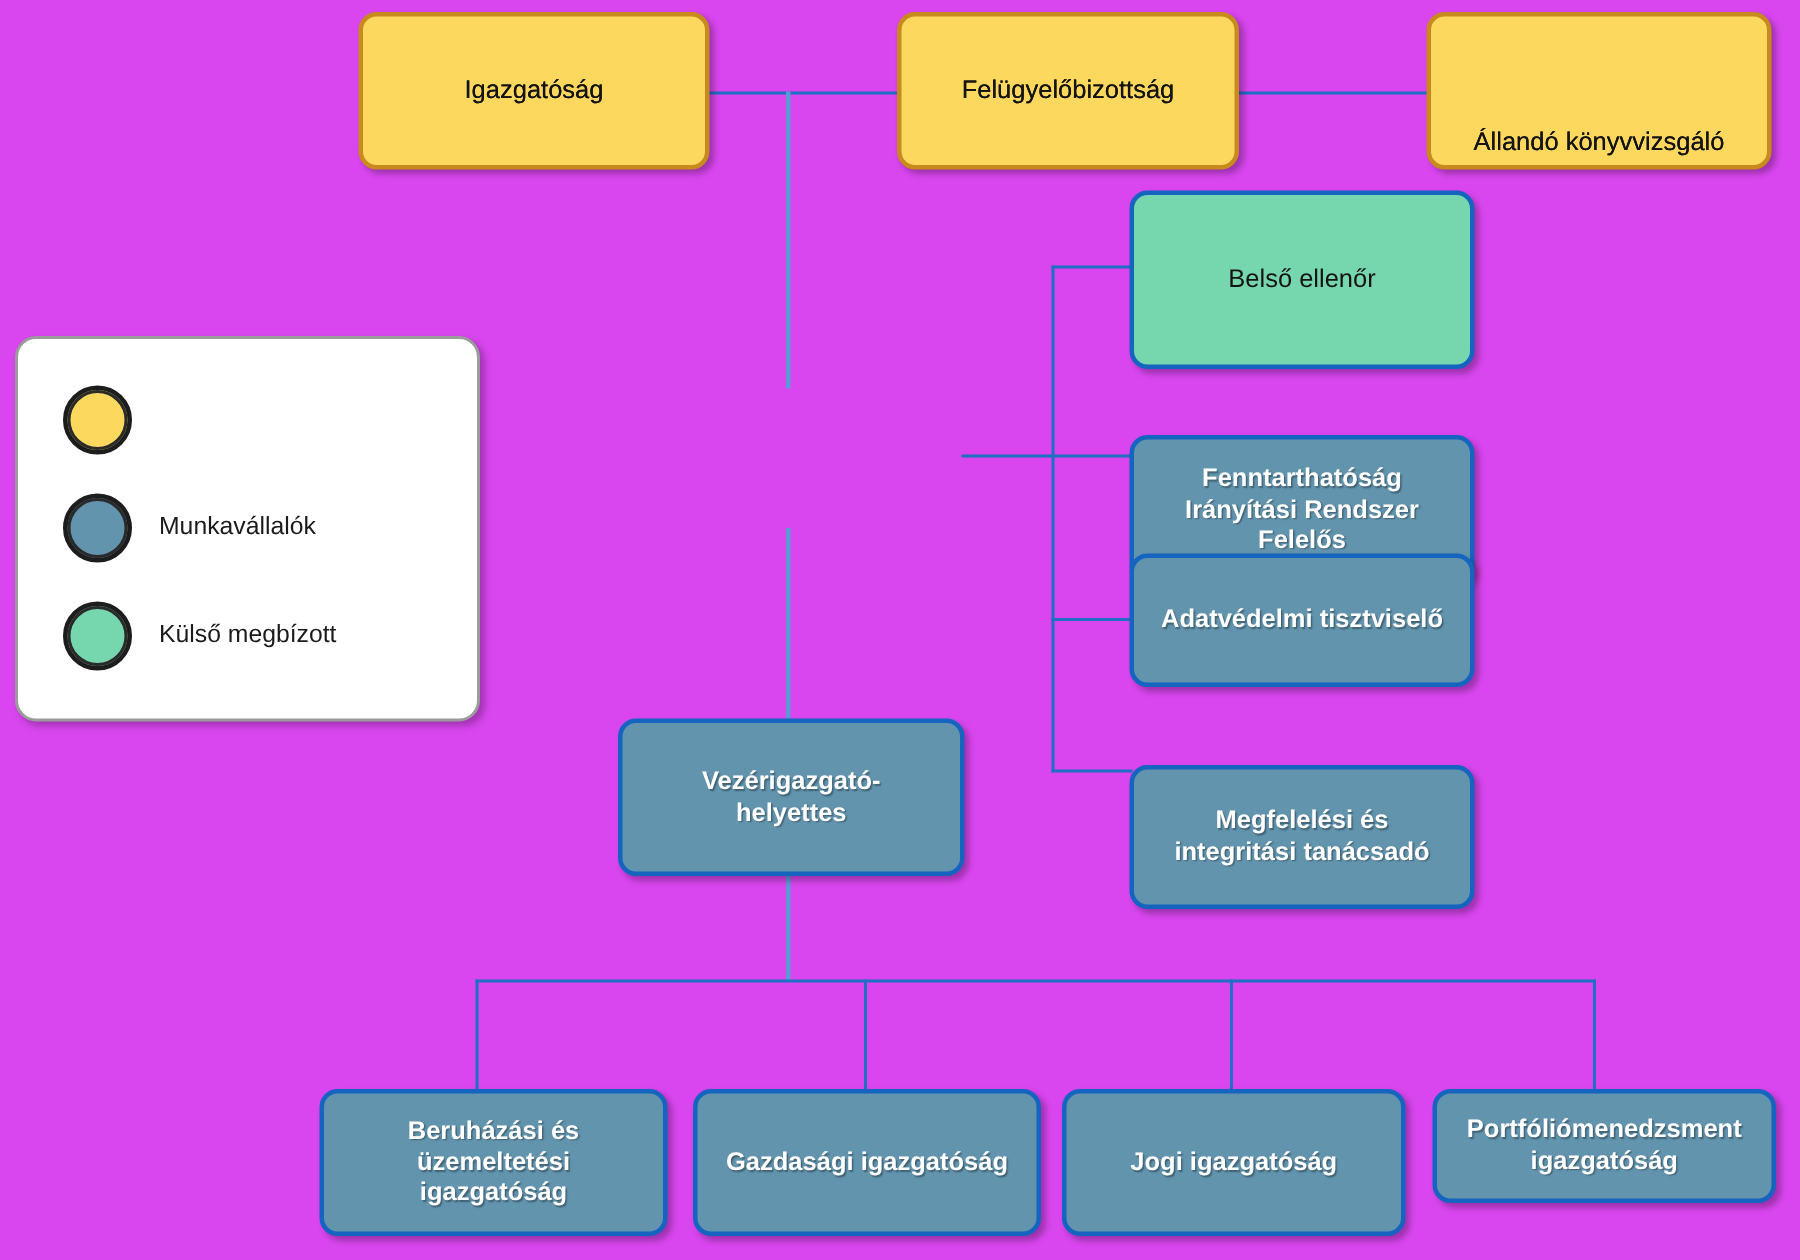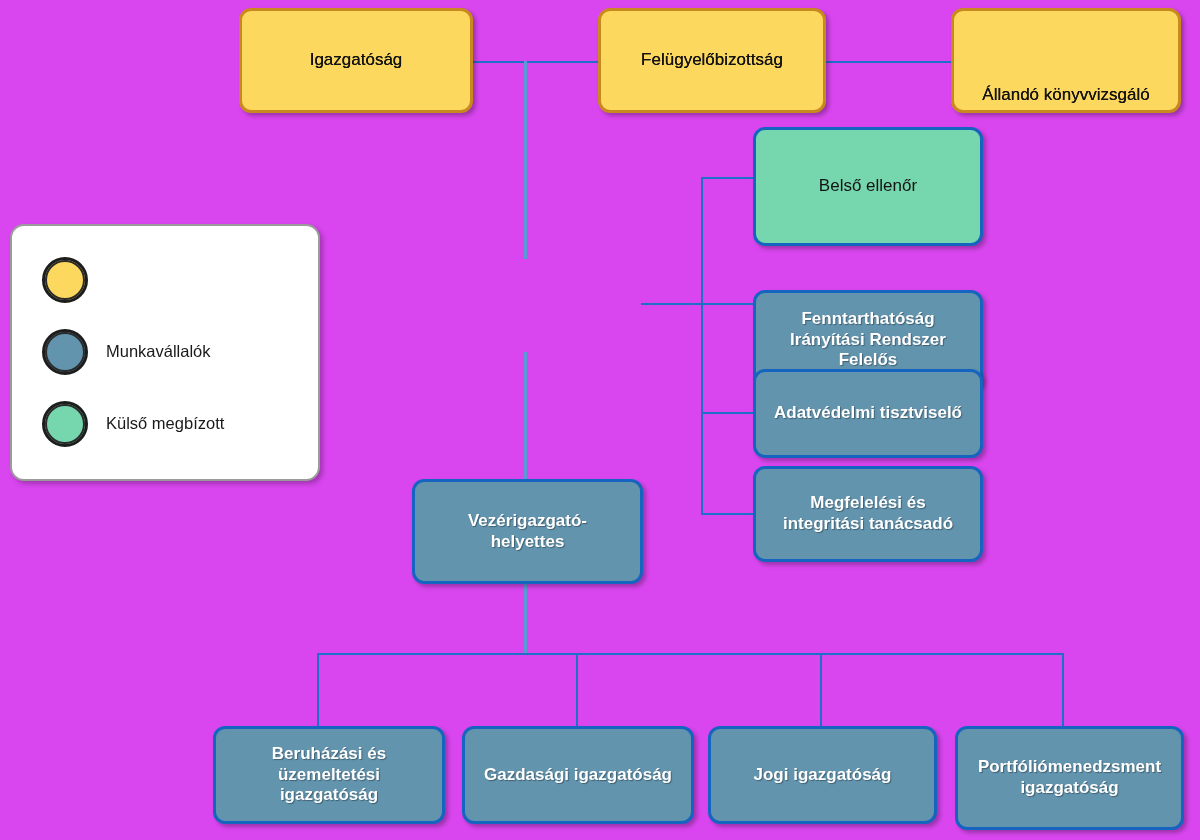--- a/index.html
+++ b/index.html
@@ -153,40 +153,40 @@
 
   <div class="node blue" style="left:753px;top:369px;width:230px;height:89px;">
     <span>Adatvédelmi tisztviselő</span>
   </div>
 
   <div class="node blue" style="left:412px;top:479px;width:231px;height:105px;">
     <span style="white-space:pre-line;">Vezérigazgató-
 helyettes</span>
   </div>
 
-  <div class="node blue" style="left:753px;top:466px;width:230px;height:96px;">
+  <div class="node blue" style="left:753px;top:510px;width:230px;height:96px;">
     <span style="white-space:pre-line;">Megfelelési és
 integritási tanácsadó</span>
   </div>
 
   <div class="node blue" style="left:213px;top:726px;width:232px;height:98px;">
     <span style="white-space:pre-line;">Beruházási és
 üzemeltetési
 igazgatóság</span>
   </div>
 
   <div class="node blue" style="left:462px;top:726px;width:232px;height:98px;">
     <span>Gazdasági igazgatóság</span>
   </div>
 
   <div class="node blue" style="left:708px;top:726px;width:229px;height:98px;">
     <span>Jogi igazgatóság</span>
   </div>
 
-  <div class="node blue" style="left:955px;top:726px;width:229px;height:104px;">
+  <div class="node blue" style="left:955px;top:726px;width:229px;height:76px;">
     <span style="white-space:pre-line;">Portfóliómenedzsment
 igazgatóság</span>
   </div>
 
   <div id="legend">
 
     <div class="legend-row">
       <div class="legend-swatch sw-yellow">
           <i></i>
         </div>

